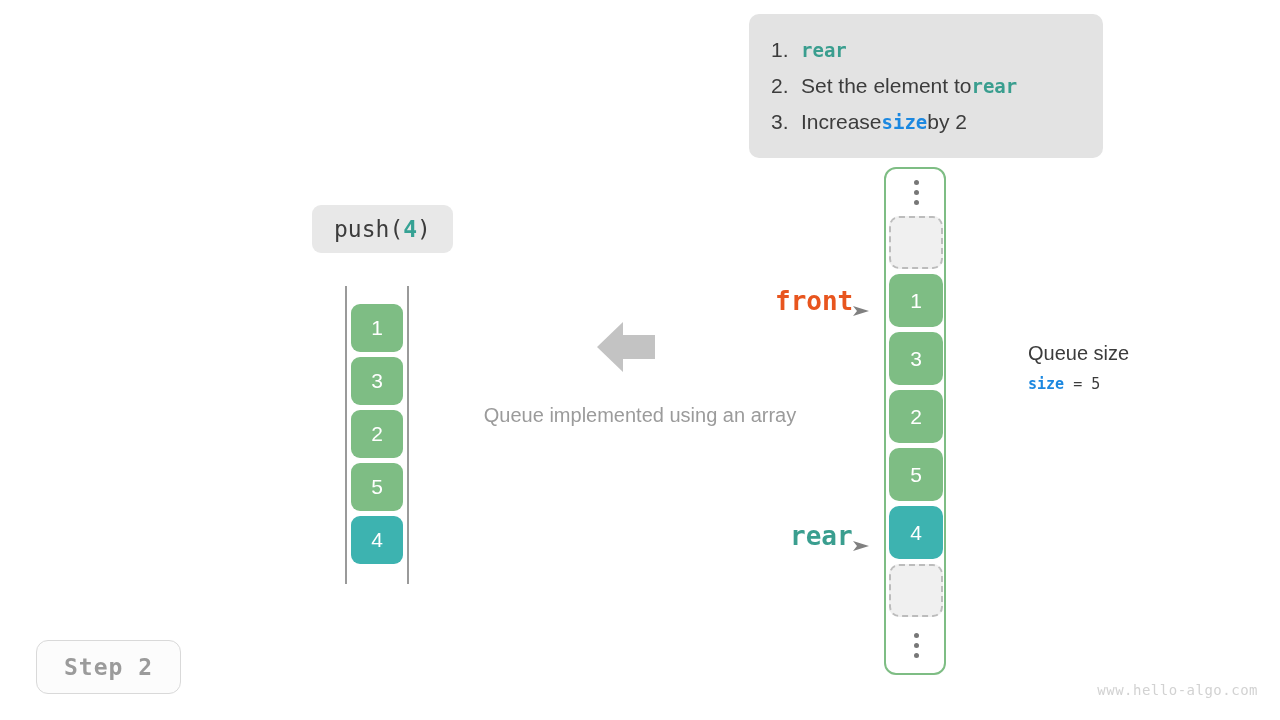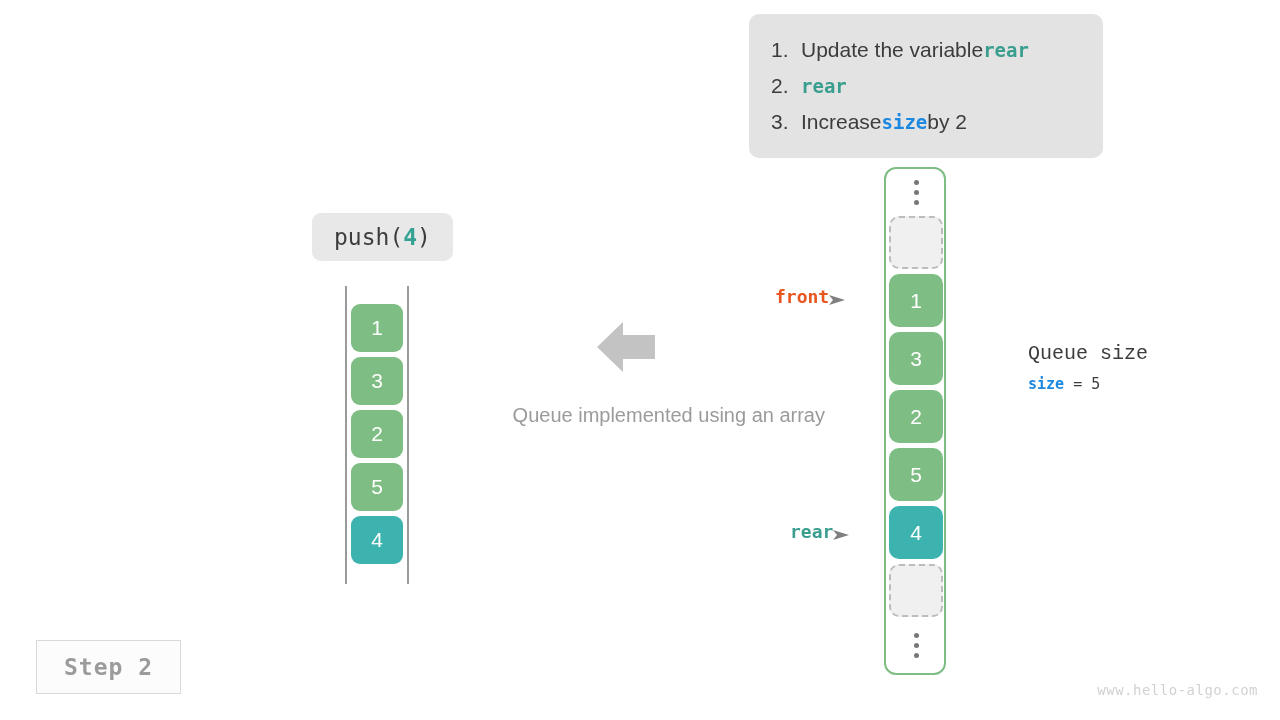--- a/index.html
+++ b/index.html
@@ -51,21 +51,21 @@
     font-family: "DejaVu Sans Mono", monospace;
     font-weight: bold;
     color: #1c88e0;
     font-size: 19px;
   }
 
   
   .op-label {
     position: absolute;
     left: 312px;
-    top: 213px;
+    top: 205px;
     background: #e8e8e8;
     border-radius: 9px;
     padding: 11px 22px;
     font-family: "DejaVu Sans Mono", monospace;
     font-size: 23px;
     color: #3c3c3c;
     letter-spacing: 0px;
   }
   .op-label .arg { color: #36a294; font-weight: bold; }
 
@@ -116,21 +116,21 @@
     left: 597px;
     top: 322px;
     width: 58px;
     height: 50px;
   }
   .caption {
     position: absolute;
     left: 455px;
     top: 404px;
     width: 370px;
-    text-align: right;
+    text-align: center;
     font-size: 20px;
     color: #9b9b9b;
   }
 
   
   .right-array {
     position: absolute;
     left: 884px;
     top: 167px;
     width: 62px;
@@ -180,56 +180,55 @@
     border: 2px dashed #bcbcbc;
   }
 
   
   .ptr {
     position: absolute;
     display: flex;
     align-items: center;
     font-family: "DejaVu Sans Mono", monospace;
     font-weight: bold;
-    font-size: 18px;
+    font-size: 26px;
     white-space: nowrap;
   }
   .ptr.front { left: 775px; top: 286px; color: #e8551e; }
   .ptr.rear  { left: 790px; top: 521px; color: #3a9e8f; }
   .ptr-arrow { width: 16px; height: 14px; }
 
   
   .size-block {
     position: absolute;
     left: 1028px;
     top: 342px;
   }
   .size-title {
     font-size: 20px;
     color: #3c3c3c;
     margin-bottom: 10px;
-    font-family: Liberation Mono, monospace;
   }
   .size-expr {
     font-family: "DejaVu Sans Mono", monospace;
     font-size: 15px;
     color: #3c3c3c;
   }
   .size-expr .v { color: #1c88e0; font-weight: bold; }
 
   
   .step-badge {
     position: absolute;
     left: 36px;
     top: 640px;
     width: 145px;
     height: 54px;
     box-sizing: border-box;
     border: 1px solid #d9d9d9;
-    border-radius: 0;
+    border-radius: 12px;
     background: #fcfcfc;
     display: flex;
     align-items: center;
     justify-content: center;
     font-family: "DejaVu Sans Mono", monospace;
     font-weight: bold;
     font-size: 23px;
     color: #9b9b9b;
     letter-spacing: 1px;
   }
@@ -244,26 +243,26 @@
     color: #d2d2d2;
     letter-spacing: 0.5px;
   }
 </style>
 </head>
 <body>
 
 <div class="steps-box">
   <div class="step-line">
     <span class="step-num">1.</span>
-    <span>Update the variable </span>
       <span class="mono-teal">rear</span>
       <span></span>
   </div>
   <div class="step-line">
     <span class="step-num">2.</span>
+    <span>Set the element to </span>
       <span class="mono-teal">rear</span>
       <span></span>
   </div>
   <div class="step-line">
     <span class="step-num">3.</span>
     <span>Increase </span>
       <span class="mono-blue">size</span>
       <span> by 2</span>
   </div>
 </div>

